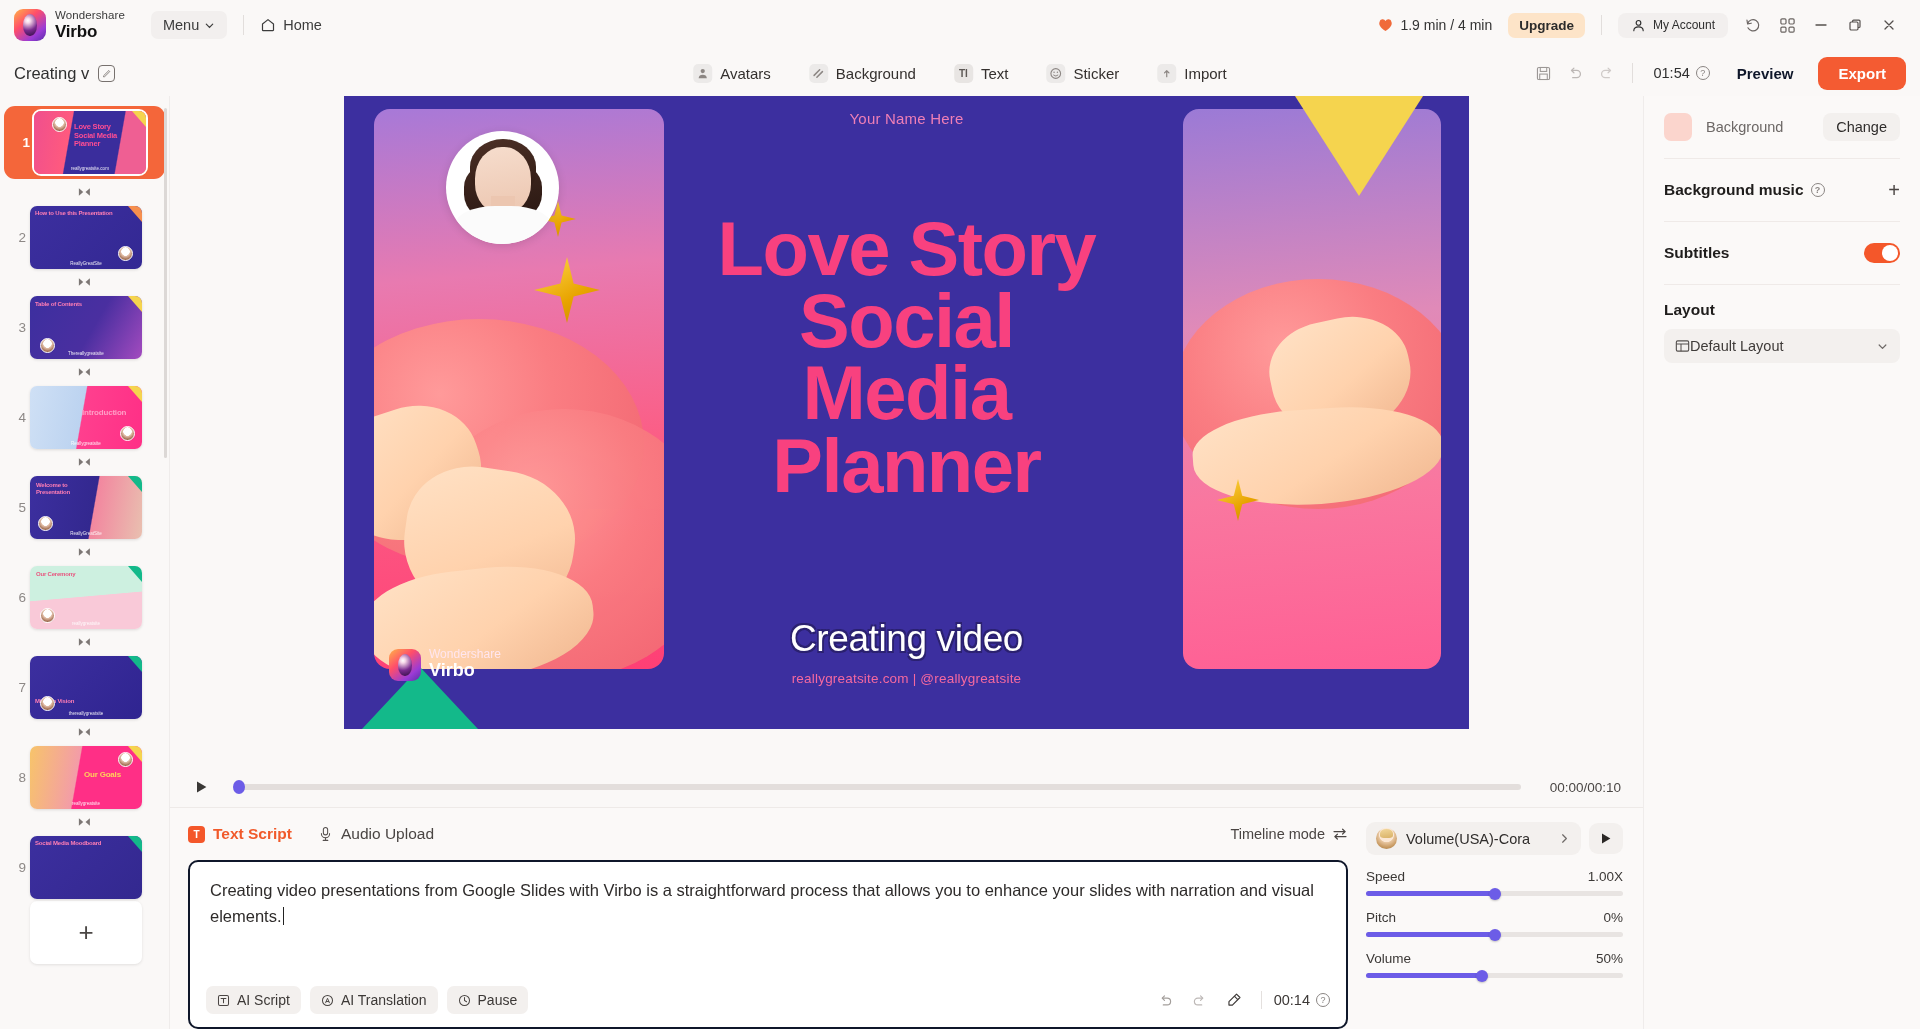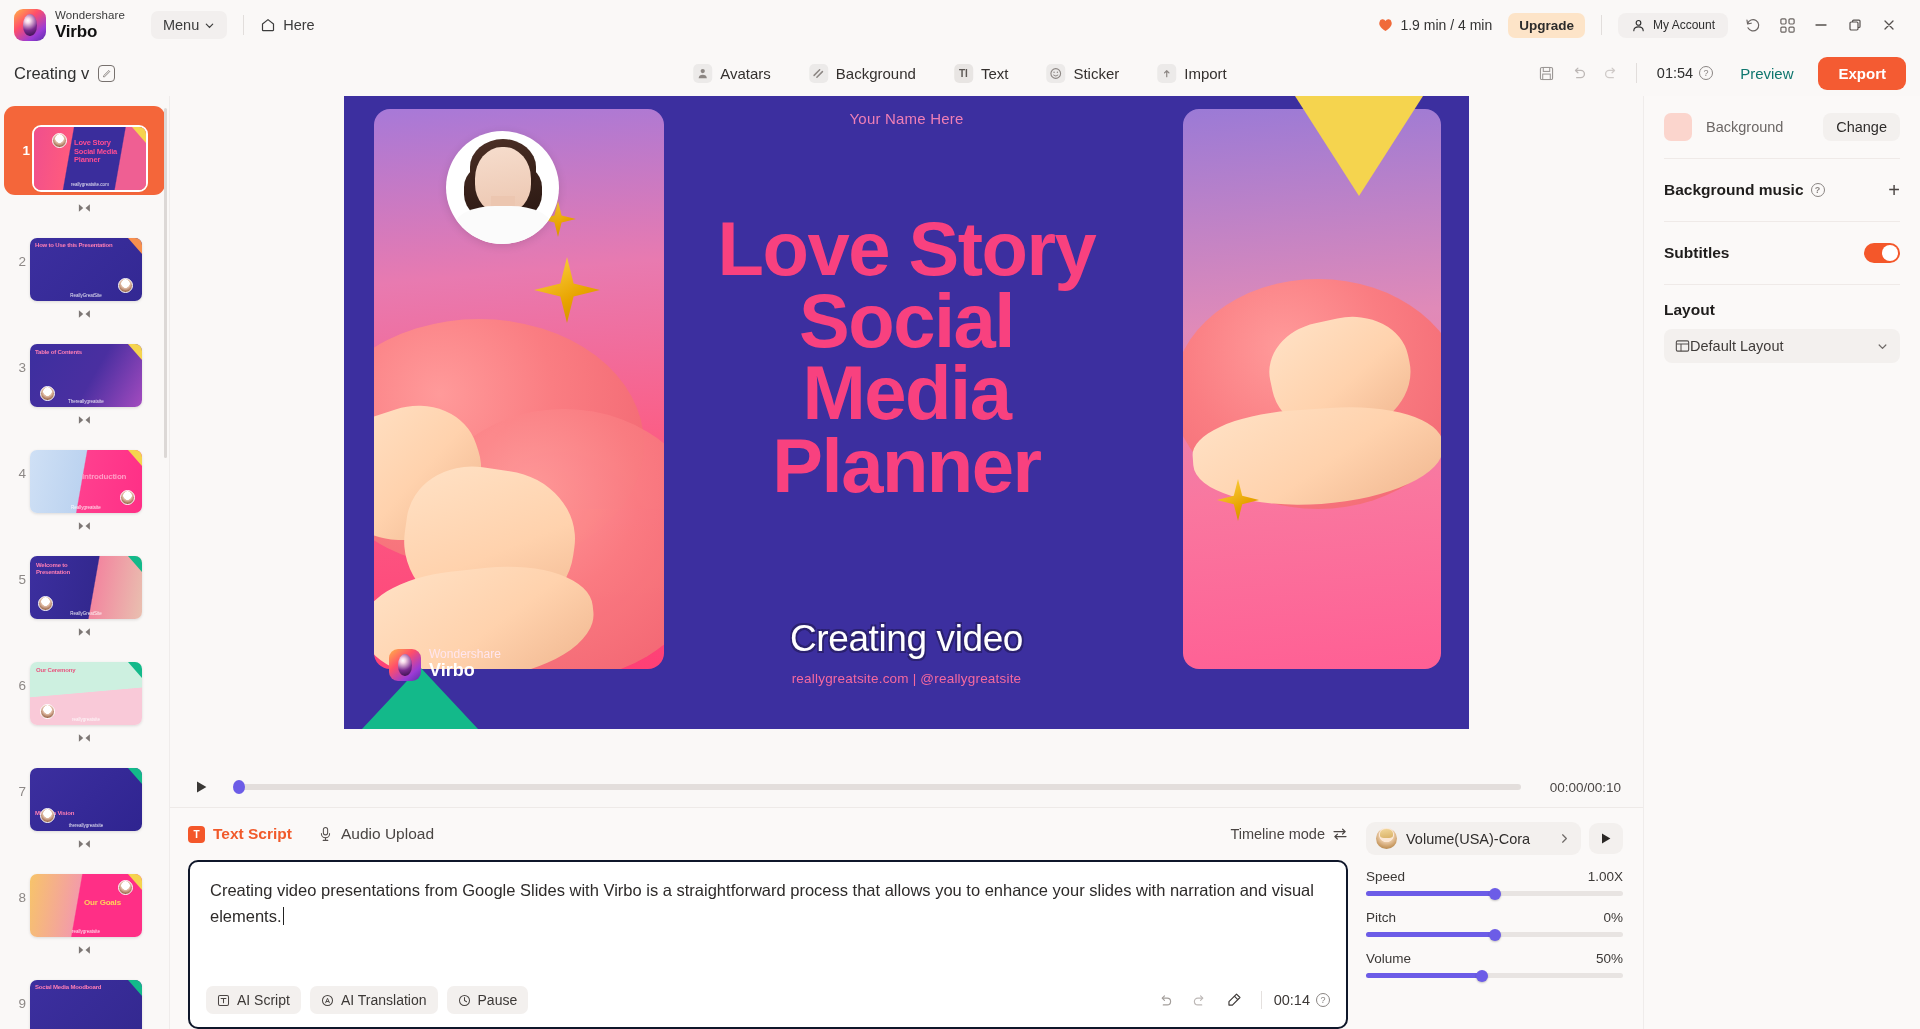--- a/index.html
+++ b/index.html
@@ -65,40 +65,40 @@
   .tool .ic { width:19px;height:19px;border-radius:5px; display:flex;align-items:center;justify-content:center; flex:0 0 19px; }
   .ic-avatars { background:#eceae9; }
   .ic-bg { background:#eceae9; }
   .ic-text { background:#e8e5e3; font-size:10px; font-weight:700; color:#5d5855; }
   .ic-sticker { background:#eceae9; }
   .ic-import { background:#eceae9; }
 
   .sub-right { margin-left:auto; display:flex; align-items:center; gap:2px; }
   .sb-ic { width:30px;height:30px; display:flex;align-items:center;justify-content:center; color:#9b9795; cursor:pointer; border-radius:6px;}
   .time-chip { display:flex;align-items:center; gap:6px; font-size:14.5px; color:#2f2f2f; margin:0 10px 0 10px; }
-  .preview-btn { font-size:15px; font-weight:400; color:#0f766e; padding:7px 15px; border-radius:8px; cursor:pointer; }
+  .preview-btn { font-size:15px; font-weight:700; color:#0f172a; padding:7px 15px; border-radius:8px; cursor:pointer; }
   .export-btn {
     margin-left:8px; background:#f45b32; color:#fff; font-weight:700; font-size:15px;
     padding:8px 20px; border-radius:9px; cursor:pointer;
   }
 
   
   .body { flex:1; display:flex; min-height:0; background:#faf8f7; }
 
   
   .rail {
     width: 170px; flex:0 0 170px; background:#faf8f7; overflow:hidden;
     position:relative; border-right:1px solid #efeceb;
   }
   .rail-inner { padding: 10px 0 0 0; position:relative; }
   .slide-row { display:flex; align-items:center; gap:4px; padding: 0 8px; }
   .slide-num { width:18px; text-align:right; font-size:13.5px; color:#8d8886; flex:0 0 18px; }
   .thumb {
     width:112px; height:63px; border-radius:7px; overflow:hidden; position:relative;
-    cursor:pointer; box-shadow:0 1px 3px rgba(0,0,0,.12); flex:0 0 112px;margin-top:16px;
+    cursor:pointer; box-shadow:0 1px 3px rgba(0,0,0,.12); flex:0 0 112px;
   }
   .slide-row.active { background:#f4663a; border-radius:11px; padding:5px 8px; margin:0 4px 0 4px; }
   .slide-row.active .slide-num { color:#fff; font-weight:600; }
   .slide-row.active .thumb { outline:2px solid #fff; outline-offset:0; }
   .transition { display:flex; justify-content:center; padding:4px 0 5px 0; }
   .tr-ic { color:#7d7775; cursor:pointer; }
   .addslide {
     width:112px;height:63px;margin:2px 0 0 30px; background:#fff; border-radius:7px;
     display:flex;align-items:center;justify-content:center; color:#4b4745; font-size:26px; cursor:pointer;
     box-shadow:0 1px 3px rgba(0,0,0,.10);
@@ -312,21 +312,21 @@
         <path d="M2.5 4.5 L6 8 L9.5 4.5" fill="none" stroke="#3c3c3c" stroke-width="1.3" stroke-linecap="round"></path>
       </svg>
     </div>
 
     <div class="vsep"></div>
 
     <div class="home-btn">
       <svg width="16" height="16" viewBox="0 0 16 16">
         <path d="M2.5 7 L8 2.6 L13.5 7 V13 a.6.6 0 0 1-.6.6H3.1A.6.6 0 0 1 2.5 13Z" fill="none" stroke="#3c3c3c" stroke-width="1.2" stroke-linejoin="round"></path>
       </svg>
-      <span>Here</span>
+      <span>Home</span>
     </div>
 
     <div class="tb-right">
       <div class="credits">
         <span class="heart">
           <svg width="15" height="14" viewBox="0 0 16 15">
             <path d="M8 14 C2 10 0.6 6.6 1.6 4.2 A3.4 3.4 0 0 1 8 3.2 A3.4 3.4 0 0 1 14.4 4.2 C15.4 6.6 14 10 8 14Z" fill="#f06a3a"></path>
           </svg>
         </span>
         <span>1.9 min / 4 min</span>

